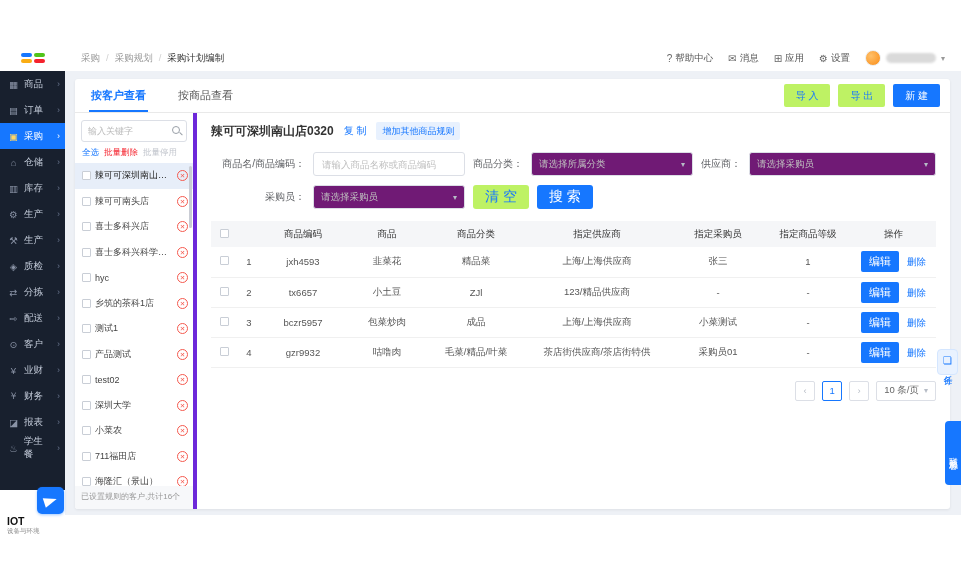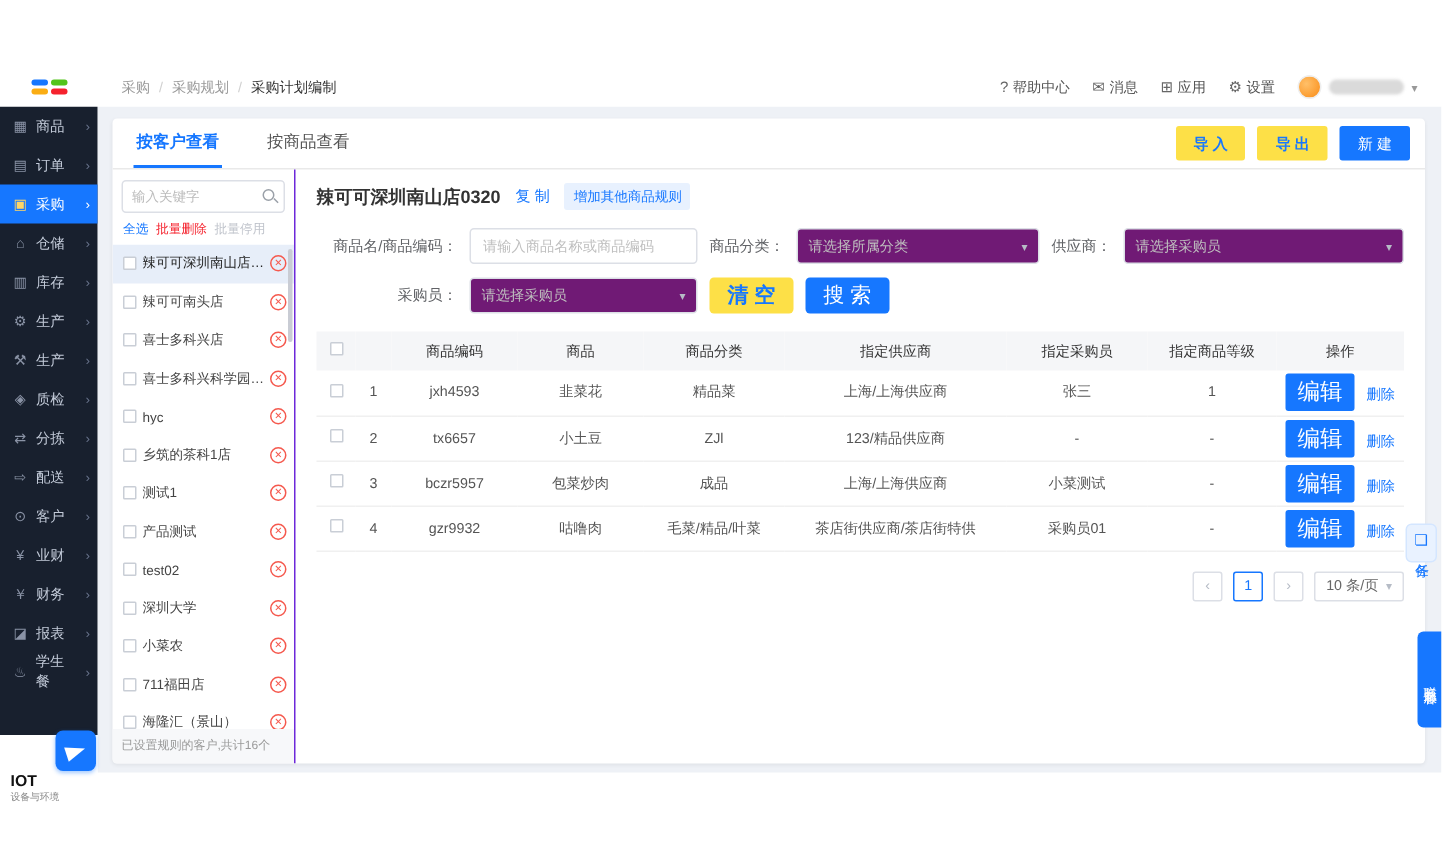--- a/index.html
+++ b/index.html
@@ -40,27 +40,27 @@
 
   
   .content { position:absolute; left:65px; top:71px; width:896px; height:444px; background:#eef1f6; }
   .card { position:absolute; left:10px; top:8px; right:11px; bottom:6px; background:#fff; border-radius:3px; box-shadow:0 1px 3px rgba(0,0,0,.07); display:flex; flex-direction:column; overflow:hidden; }
   .card-head { height:34px; flex:none; display:flex; align-items:center; border-bottom:1px solid #e9e9e9; padding-right:10px; }
   .tab { padding:0 16px; line-height:33px; font-size:11px; color:#555; position:relative; cursor:pointer; }
   .tab.active { color:#1677ff; font-weight:bold; }
   .tab.active::after { content:""; position:absolute; left:14px; right:14px; bottom:0; height:2px; background:#1677ff; }
   .head-btns { margin-left:auto; display:flex; gap:8px; }
   .btn { font-size:10px; border:0; border-radius:2px; padding:4.5px 12px; cursor:pointer; white-space:nowrap; }
-  .btn-light { background:#fde047; color:#1677ff;font-weight:bold; }
+  .btn-light { background:#bef264; color:#1677ff; }
   .btn-primary { background:#1677ff; color:#fff; }
 
   .card-body { flex:1; display:flex; min-height:0; }
 
   
-  .cust-panel { width:122px; flex:none; border-right:1px solid #6d28d9; display:flex; flex-direction:column; position:relative; }
+  .cust-panel { width:122px; flex:none; border-right:4px solid #6d28d9; display:flex; flex-direction:column; position:relative; }
   .search-wrap { margin:7px 6px 3px; position:relative; }
   .search-input { width:100%; height:22px; border:1px solid #dcdfe6; border-radius:3px; font-size:9px; padding:0 17px 0 6px; color:#333; outline:none; }
   .search-input::placeholder { color:#bbb; }
   .mag { position:absolute; right:5px; top:6px; width:10px; height:10px; }
   .mag::before { content:""; position:absolute; left:0; top:0; width:6px; height:6px; border:1px solid #9aa0a8; border-radius:50%; }
   .mag::after { content:""; position:absolute; left:6.5px; top:6.5px; width:3.5px; height:1.2px; background:#9aa0a8; transform:rotate(45deg); }
   .cust-actions { display:flex; gap:5px; padding:2px 7px 4px; font-size:8.5px; white-space:nowrap; }
   .act-select { color:#1677ff; cursor:pointer; }
   .act-del { color:#f5222d; cursor:pointer; }
   .act-stop { color:#c0c4cc; cursor:pointer; }
@@ -86,21 +86,21 @@
   .f-input { height:24px; border:1px solid #dcdfe6; border-radius:3px; font-size:9.5px; padding:0 8px; color:#333; outline:none; }
   .f-input::placeholder { color:#bfbfbf; }
   .f-select { height:24px; border:1px solid #dcdfe6; border-radius:3px; font-size:9.5px; color:#bfbfbf; padding:0 7px; background:#701a75; display:flex; align-items:center; justify-content:space-between; gap:6px; cursor:pointer; }
   .f-select .caret { color:#b6bcc6; }
   .w-name{width:152px} .w-cat{width:162px} .w-sup{flex:1; max-width:196px} .w-buy{width:152px}
   .btn-sm { height:24px; padding:0 12px; font-size:14px; border-radius:3px; border:0; cursor:pointer; white-space:nowrap; }
 
   table.grid { margin-top:12px; width:100%; border-collapse:collapse; font-size:9.5px; table-layout:fixed; }
   .grid th { background:#f5f6f8; color:#333; font-weight:normal; height:26px; text-align:center; }
   .grid td { height:30px; color:#555; text-align:center; border-bottom:1px solid #f0f0f0; overflow:hidden; white-space:nowrap; text-overflow:ellipsis; }
-  .edit-btn { background:#1677ff; color:#fff; border-radius:2px; padding:3px 8px; font-size:15px; display:inline-block; cursor:pointer; }
+  .edit-btn { background:#1677ff; color:#fff; border-radius:2px; padding:3px 8px; font-size:11px; display:inline-block; cursor:pointer; }
   .del-link { color:#1677ff; margin-left:8px; cursor:pointer; }
 
   .pagination { display:flex; justify-content:flex-end; align-items:center; gap:7px; margin-top:13px; font-size:9.5px; color:#666; }
   .pg-btn { width:20px; height:20px; border:1px solid #dcdfe6; border-radius:2px; display:flex; align-items:center; justify-content:center; color:#b6bcc6; background:#fff; cursor:pointer; }
   .pg-cur { border-color:#1677ff; color:#1677ff; }
   .pg-size { height:20px; border:1px solid #dcdfe6; border-radius:2px; display:flex; align-items:center; gap:5px; padding:0 7px; color:#666; cursor:pointer; }
   .pg-size .caret { color:#b6bcc6; }
 
   
   .task-float { position:absolute; right:3px; top:349px; width:21px; padding:5px 0 4px; background:#e9f2ff; border:1px solid #d4e6ff; border-radius:4px; display:flex; flex-direction:column; align-items:center; gap:2px; color:#1677ff; cursor:pointer; z-index:8; }

